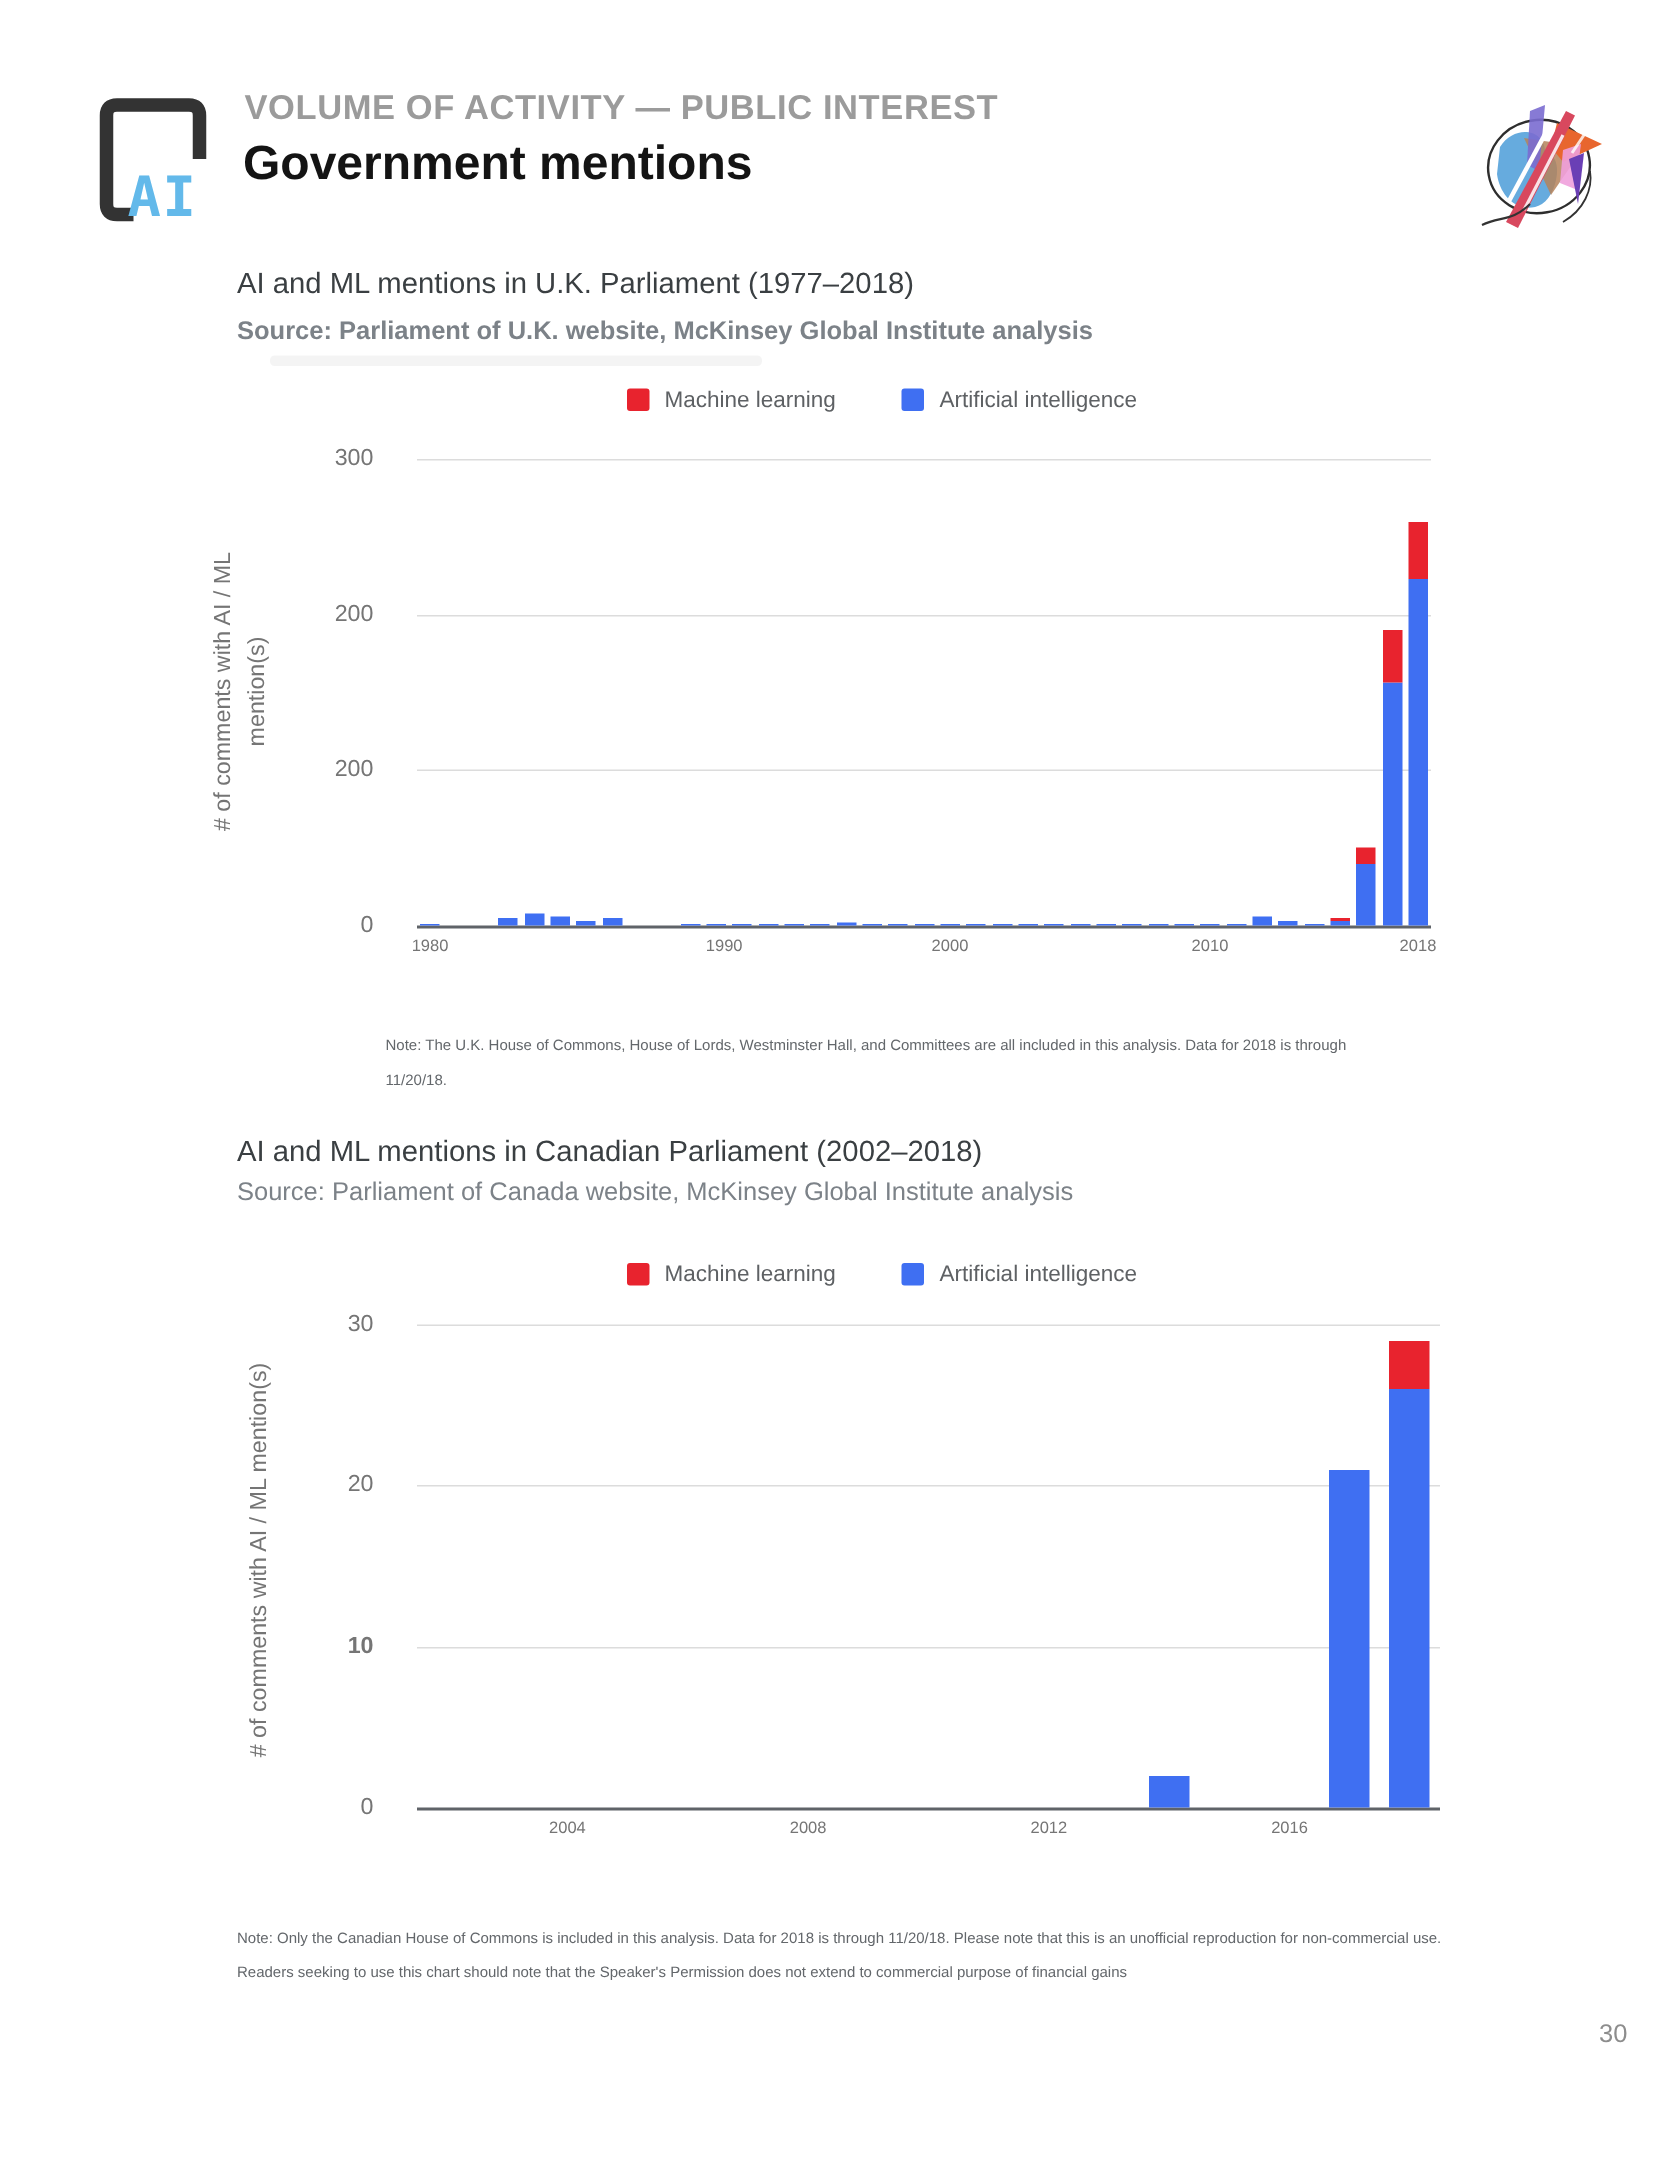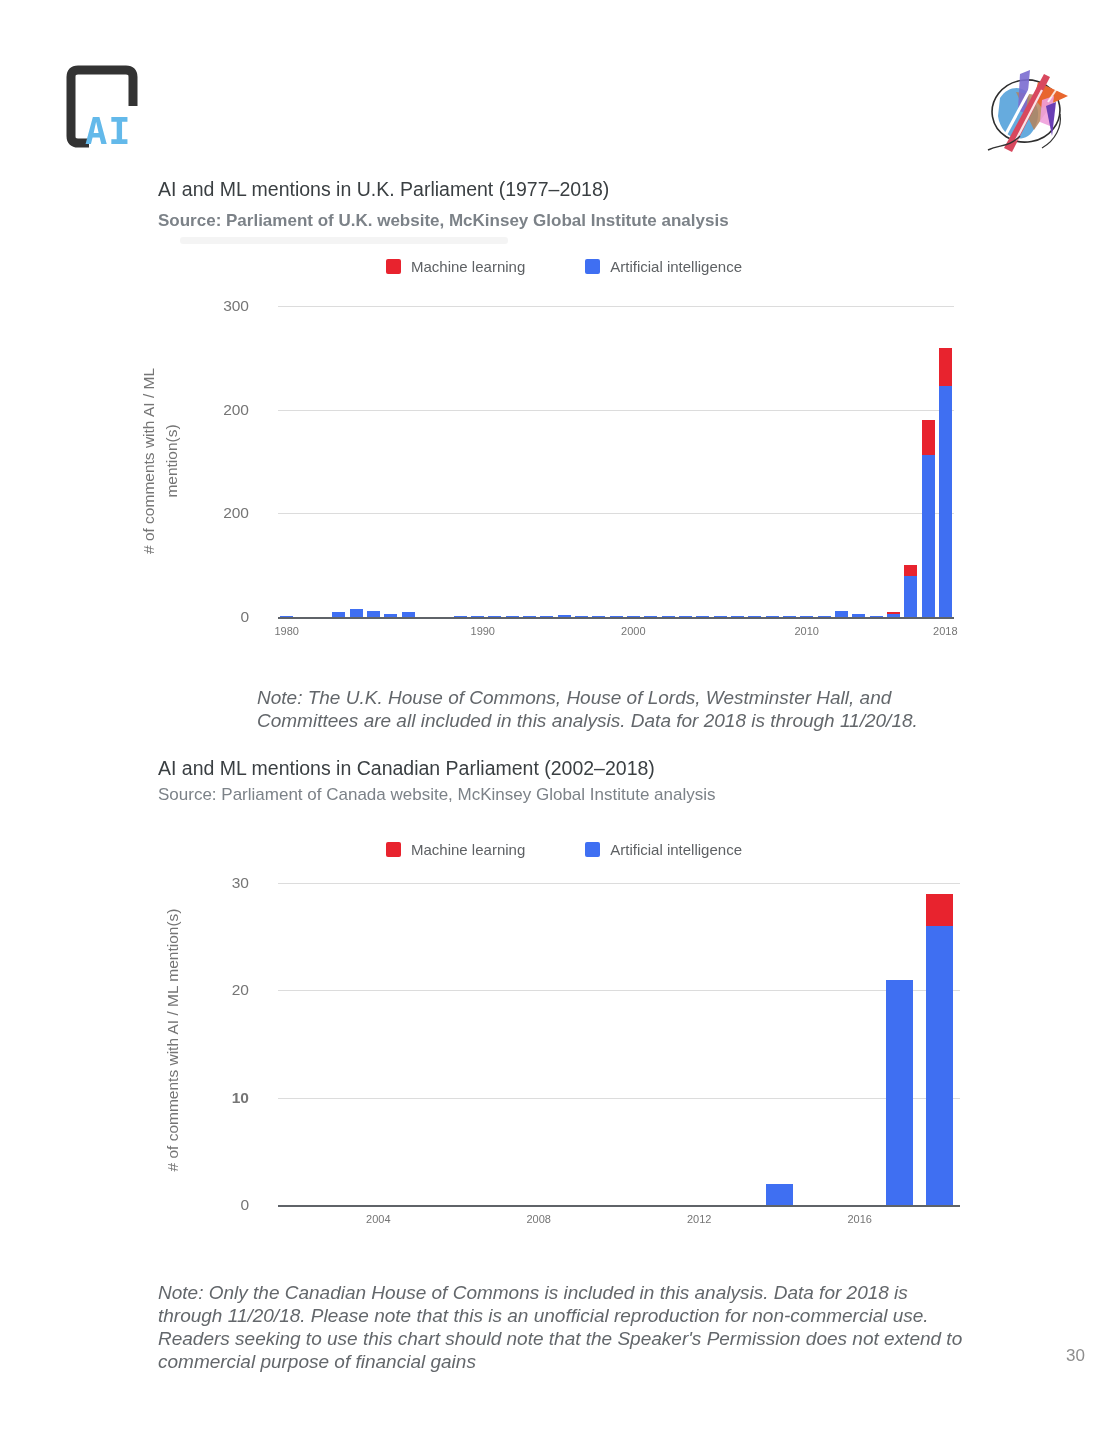--- a/index.html
+++ b/index.html
@@ -5,22 +5,22 @@
   html,body{margin:0;padding:0;background:#ffffff;}
   .page{position:relative;width:1113px;height:1440px;background:#fff;overflow:hidden;
         font-family:"Liberation Sans","DejaVu Sans",sans-serif;color:#222;}
   .abs{position:absolute;}
   
   .kicker{left:163px;top:58px;font-size:23px;font-weight:bold;color:#9b9b9b;letter-spacing:.4px;}
   .main-title{left:162px;top:90px;font-size:32px;font-weight:bold;color:#141414;}
   
   .chart-title{font-size:19.5px;color:#3a3f42;}
   .chart-source{font-size:17px;color:#7c8288;}
-  .chart-note{font-size:19px;font-style:italic;color:#63676b;line-height:23px;}
-  .legend-row{display:flex;align-items:center;gap:60px;}
+  .chart-note{font-size:10px;color:#63676b;line-height:23px;}
+  .legend-row{display:flex;align-items:center;gap:44px;margin-left:32px;}
   .legend-item{display:flex;align-items:center;gap:10px;}
   .legend-chip{width:15px;height:15px;border-radius:2px;}
   .legend-label{font-size:15px;color:#5e6164;}
   .ylabel{font-size:15.5px;color:#757575;text-align:center;line-height:23px;white-space:pre-line;
           transform:rotate(-90deg);}
   .plot{position:absolute;}
   .gridline{position:absolute;left:0;right:0;height:1px;background:#dcdcdc;}
   .axis-line{position:absolute;left:0;right:0;bottom:0;height:2px;background:#5f6368;}
   .bar{position:absolute;}
   .ytick-col{position:absolute;}
@@ -33,20 +33,22 @@
 </head>
 <body>
 
 <div class="page">
 
   <svg class="abs" style="left:62px;top:64px;" width="80" height="84" viewBox="0 0 80 84">
     <path d="M27 79 H16 q-7 0 -7 -7 V13 q0 -7 7 -7 h48 q7 0 7 7 v29" fill="none" stroke="#333333" stroke-width="9"></path>
     <text x="23" y="80" font-size="37" font-weight="bold" fill="#63b9ea" font-family="'DejaVu Sans Mono',monospace" letter-spacing="1">AI</text>
   </svg>
 
+  <div class="abs kicker">VOLUME OF ACTIVITY — PUBLIC INTEREST</div>
+  <div class="abs main-title">Government mentions</div>
 
   <svg class="abs" style="left:982px;top:56px;" width="88" height="102" viewBox="0 0 88 102">
     <ellipse cx="44" cy="55" rx="34" ry="31" fill="none" stroke="#2e2e2e" stroke-width="1.6" transform="rotate(-10 44 55)"></ellipse>
     <path d="M18 42 C28 26 50 30 48 48 C60 44 58 72 46 80 C32 88 18 76 16 60 Z" fill="#5ea7dc" opacity="0.95"></path>
     <path d="M34 36 L74 42 L52 74 Z" fill="#b5825a" opacity="0.85"></path>
     <path d="M56 26 L86 40 L60 52 L52 42 Z" fill="#e8662e"></path>
     <path d="M60 44 L72 40 L68 70 L58 66 Z" fill="#f0a0dc" opacity="0.9"></path>
     <path d="M64 50 L74 46 L70 80 Z" fill="#6a3fb5"></path>
     <path d="M38 18 L48 14 L44 58 L36 54 Z" fill="#7a6bd0" opacity="0.9"></path>
     <path d="M22 92 L62 18 L68 21 L30 96 Z" fill="#d8485e"></path>

